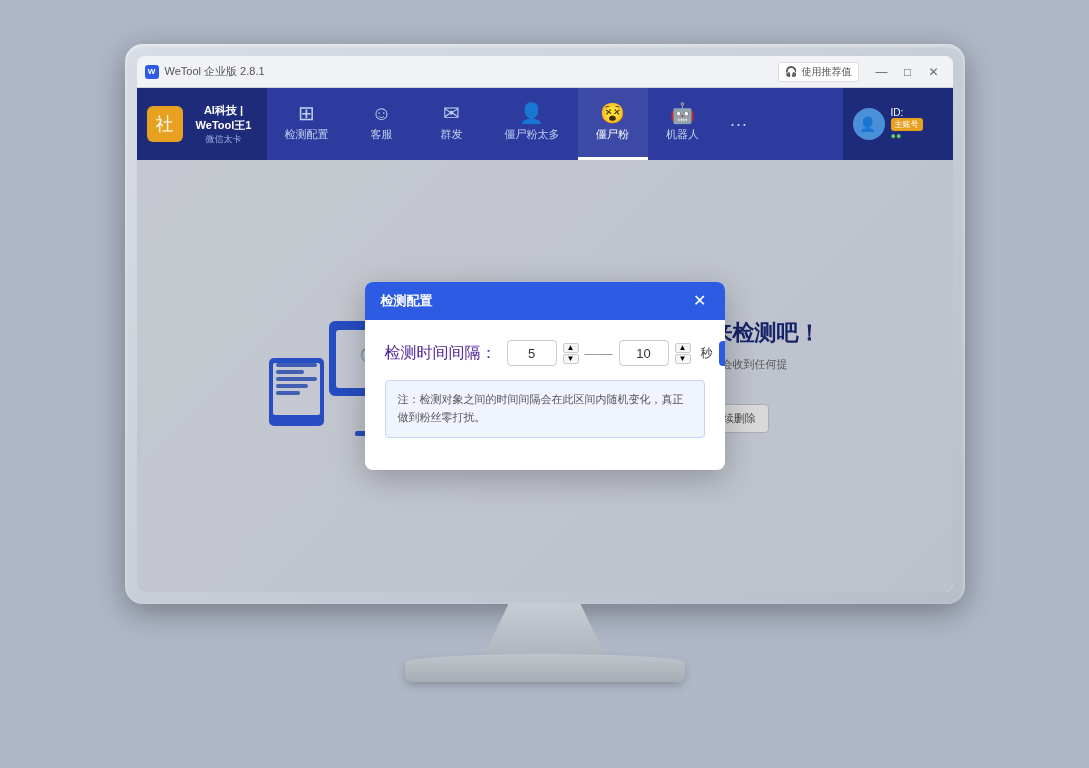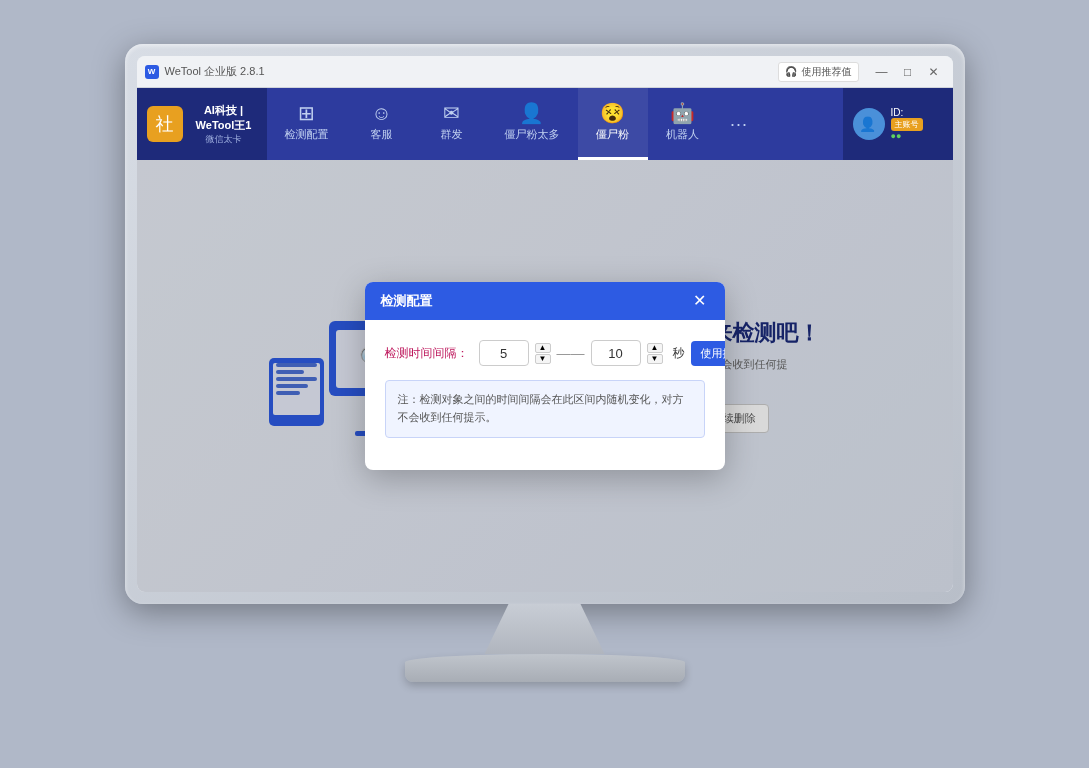--- a/index.html
+++ b/index.html
@@ -423,22 +423,22 @@
     .modal-body {
       padding: 20px 20px 16px;
     }
     .modal-row {
       display: flex;
       align-items: center;
       gap: 10px;
       margin-bottom: 14px;
     }
     .modal-label {
-      font-size: 12px;
-      color: #be185d;
+      font-size: 16px;
+      color: #4c1d95;
       flex-shrink: 0;
     }
     .modal-input-group {
       display: flex;
       align-items: center;
       gap: 6px;
     }
     .modal-number-input {
       width: 50px;
       height: 26px;
@@ -658,21 +658,21 @@
                     <input class="modal-number-input" type="text" value="10" style="">
                     <div class="modal-spinner">
                       <button class="spinner-btn">▲</button>
                       <button class="spinner-btn">▼</button>
                     </div>
                     <span class="modal-unit">秒</span>
                     <button class="btn-recommend">使用推荐值</button>
                   </div>
                 </div>
 
-                <div class="modal-note">注：检测对象之间的时间间隔会在此区间内随机变化，对方不会收到任何提示。</div>
+                <div class="modal-note">注：检测对象之间的时间间隔会在此区间内随机变化，真正做到粉丝零打扰。</div>
 
               </div>
             </div>
           </div>
         </div>
 
       </div>
     </div>
   </div>
 

